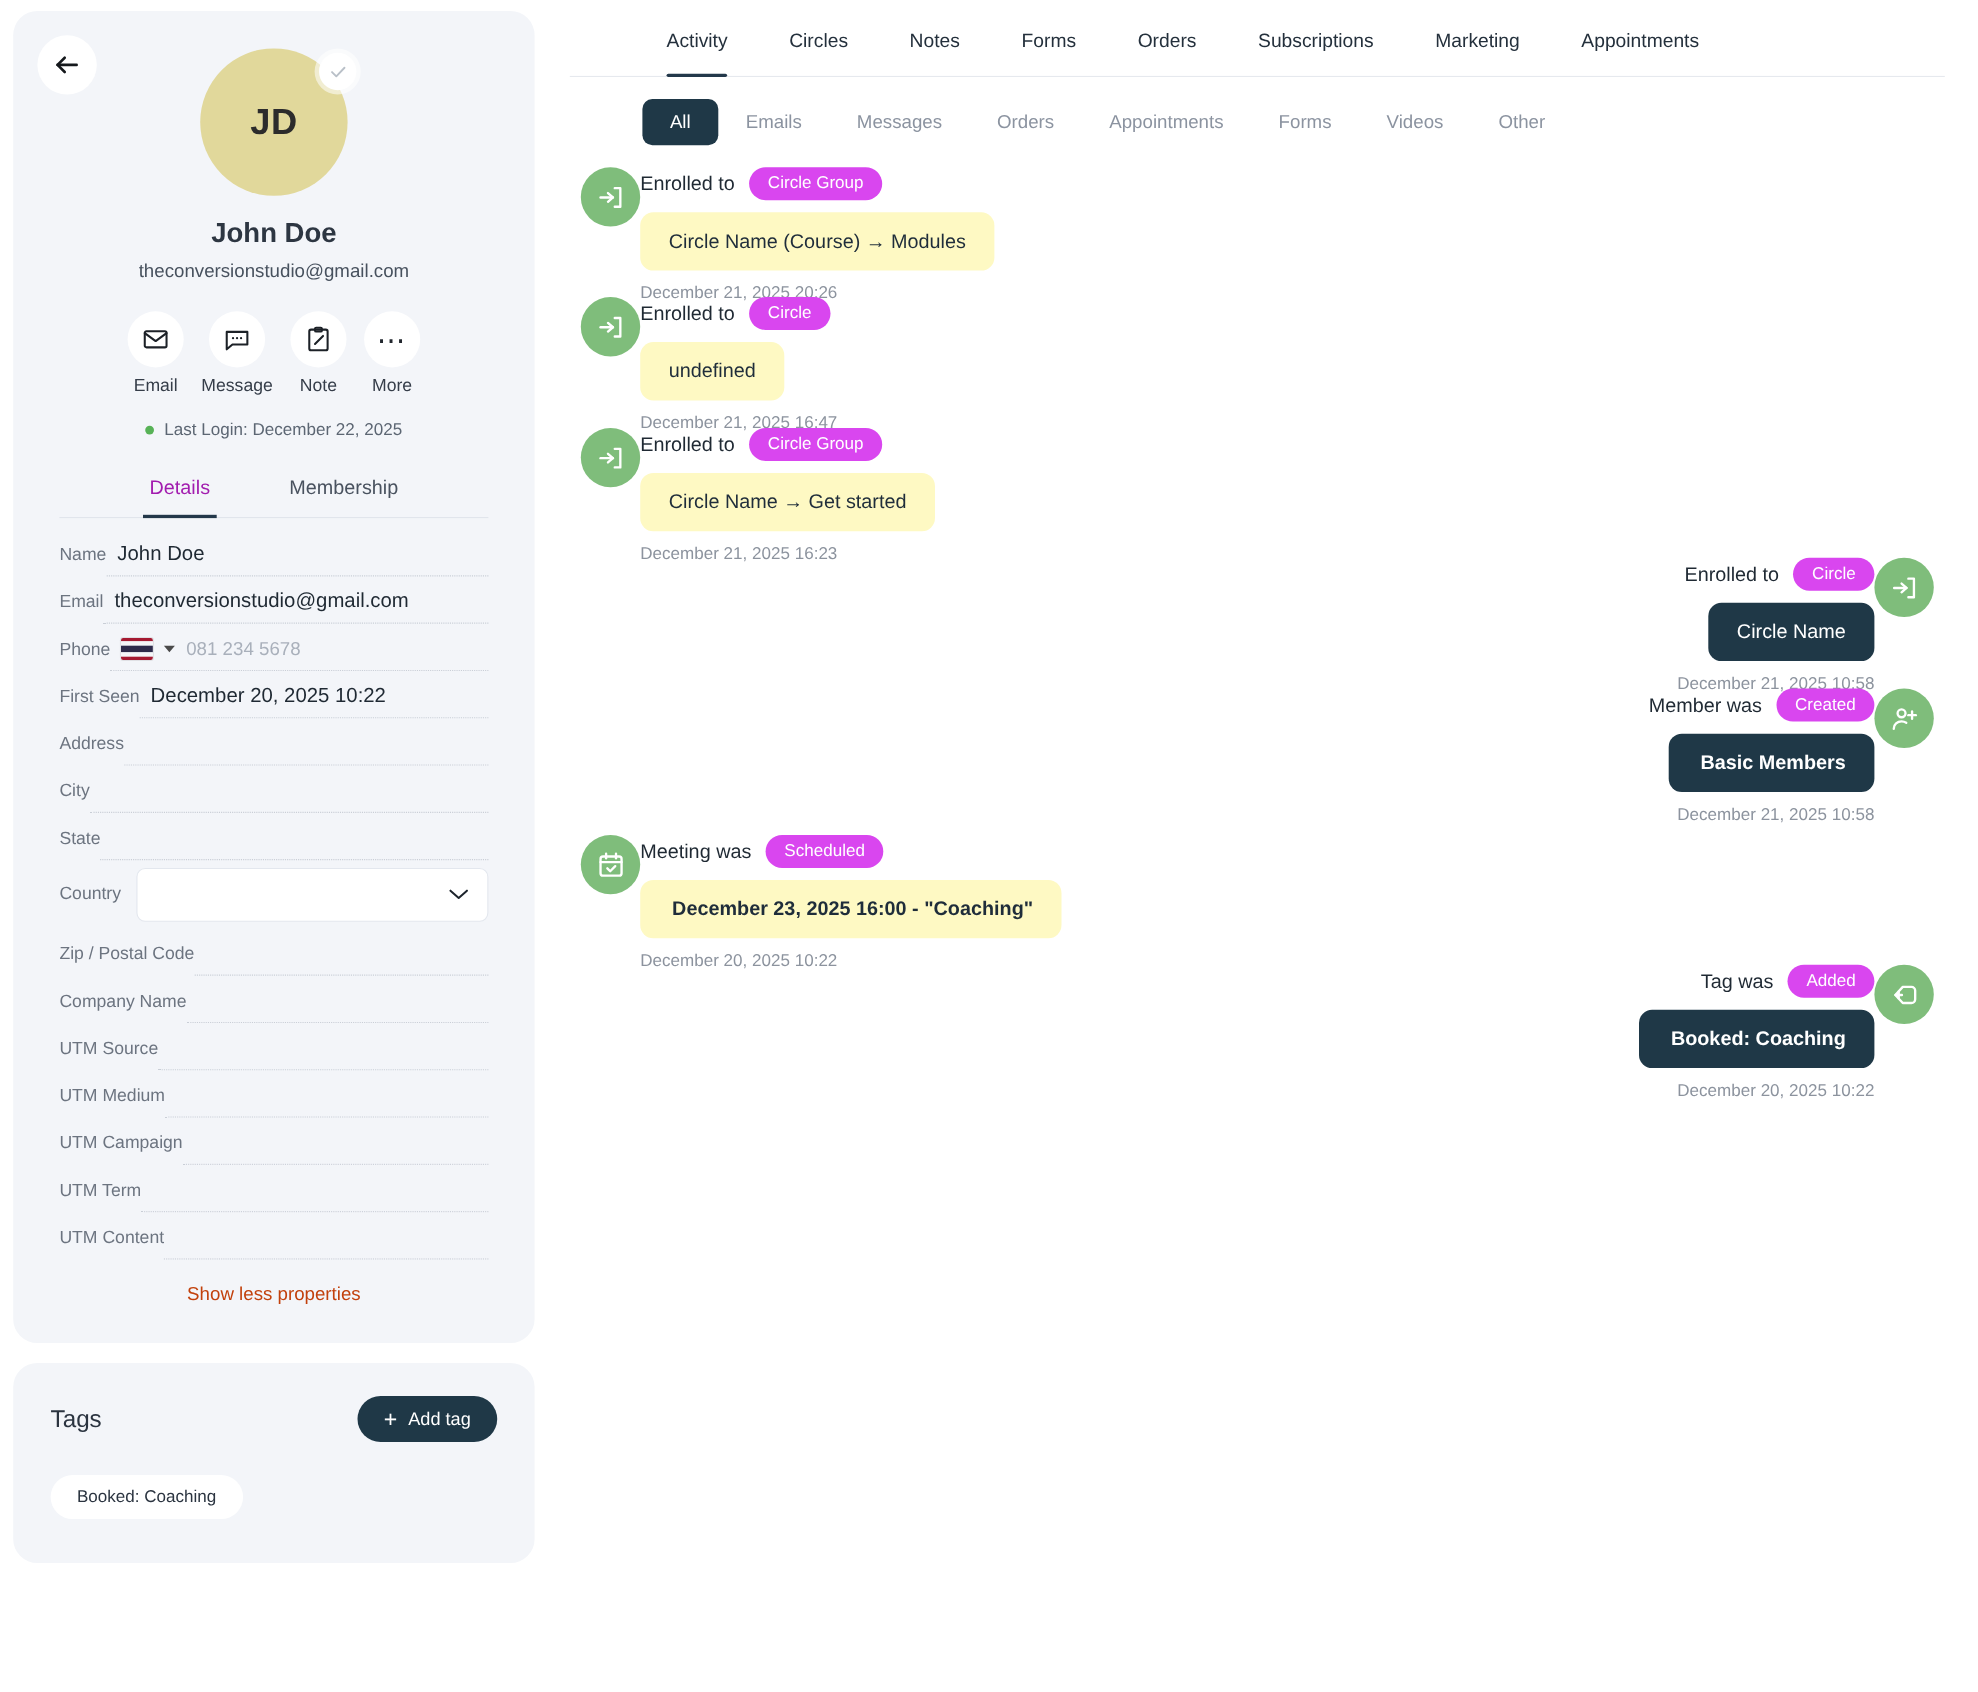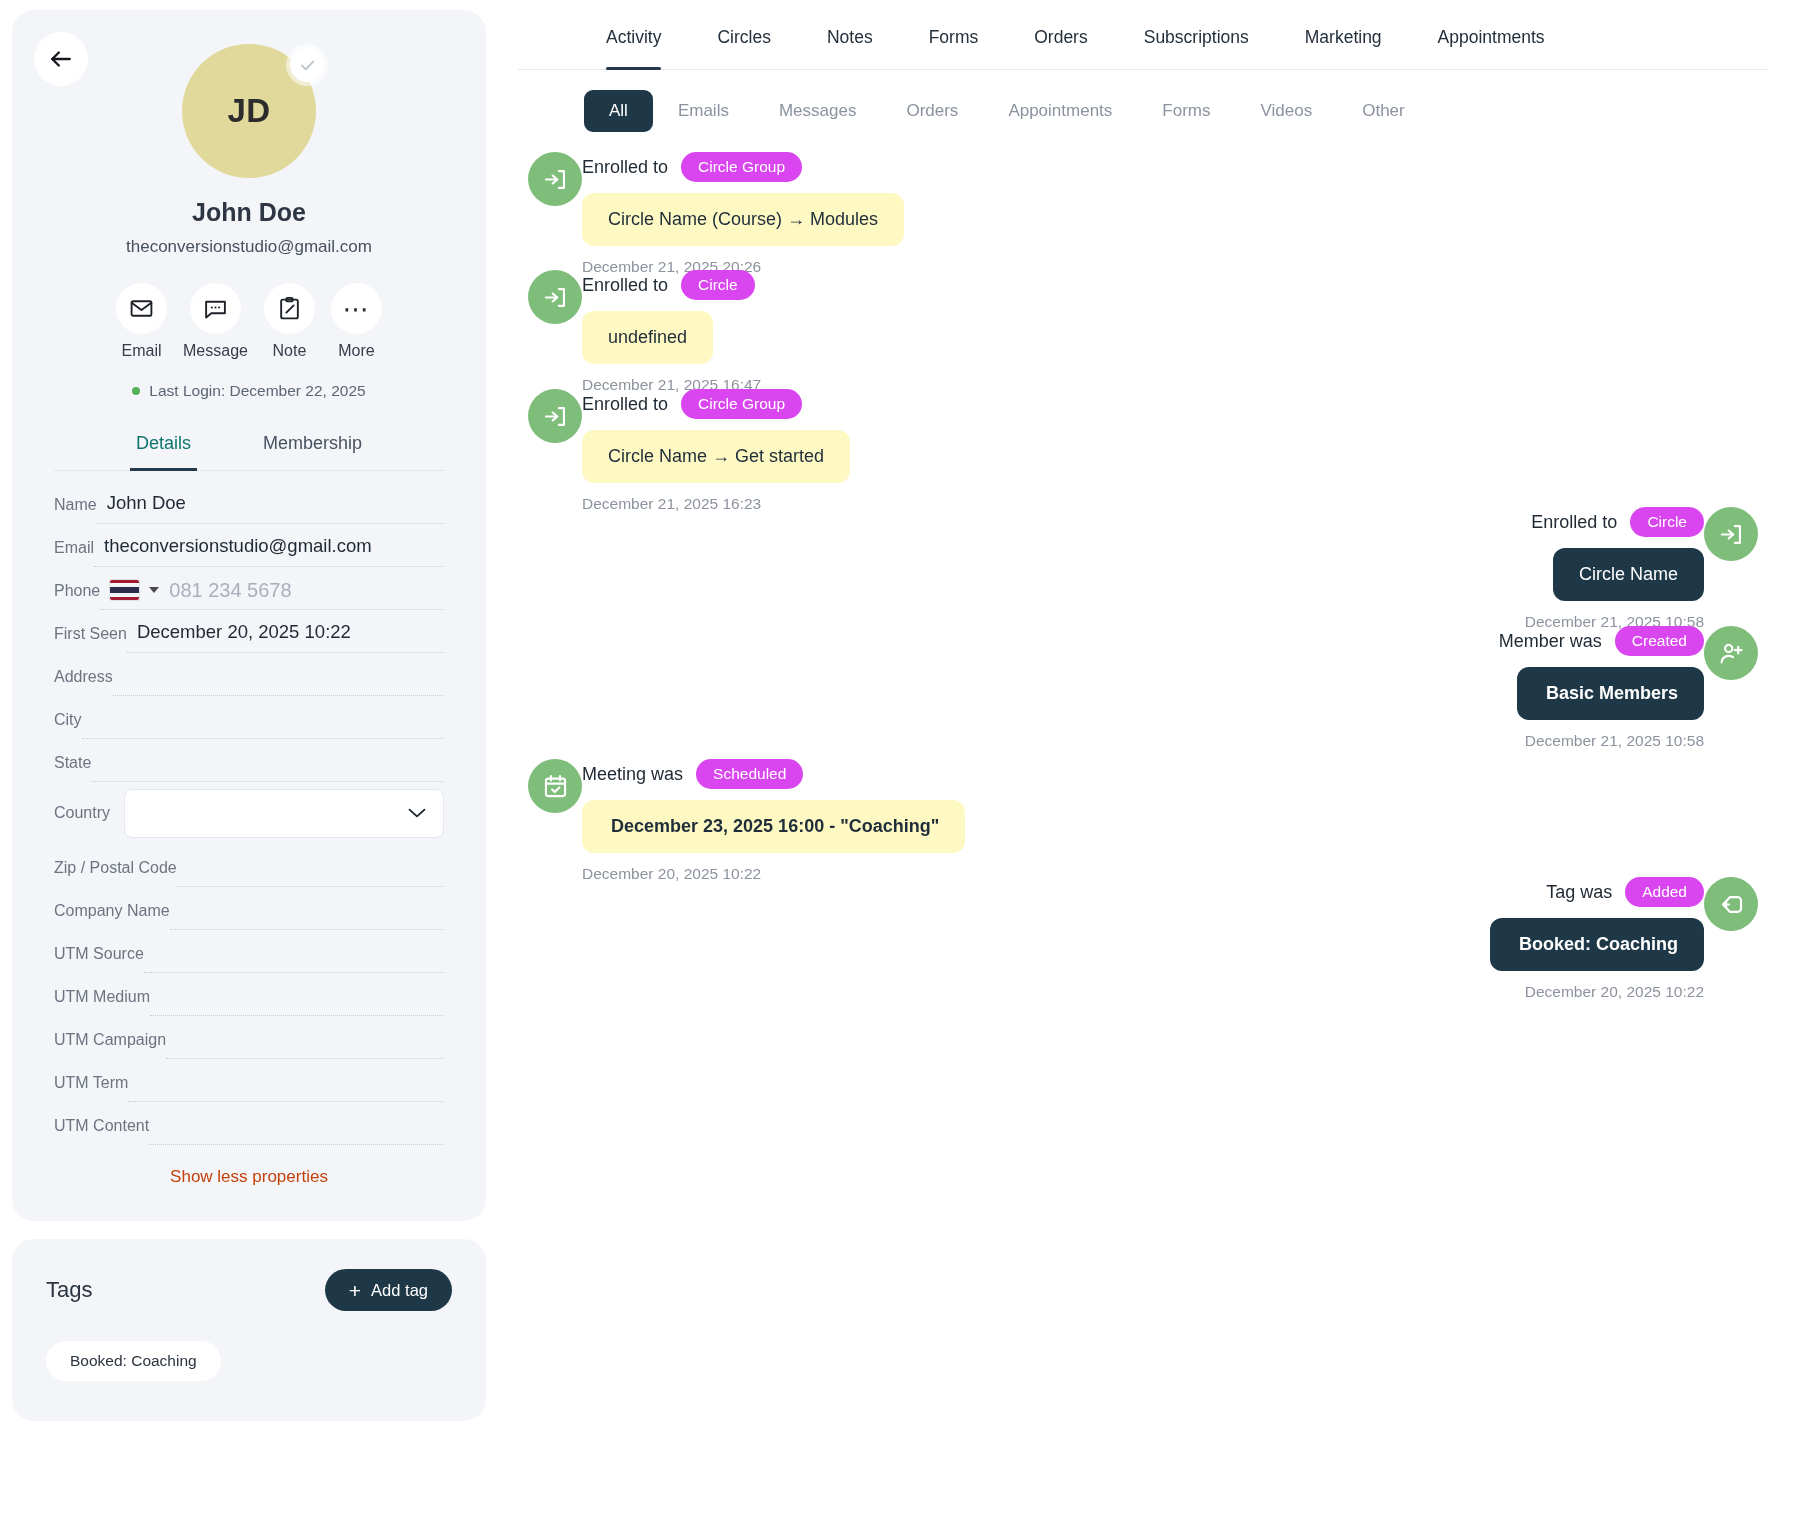--- a/index.html
+++ b/index.html
@@ -91,21 +91,21 @@
 
   .tabs-sub {
     display: flex; justify-content: center; gap: 60px;
     margin-top: 32px;
     border-bottom: 1px solid #e1e5ec;
   }
   .tabs-sub .tab {
     font-size: 18px; padding: 0 6px 14px 6px; color: #49525f; cursor: pointer;
     border-bottom: 3px solid transparent; position: relative; top: 1px;
   }
-  .tabs-sub .tab.active { color: #0f766e; border-bottom-color: #23384a; font-weight: normal; }
+  .tabs-sub .tab.active { color: #a21caf; border-bottom-color: #23384a; font-weight: normal; }
 
   .fields { margin-top: 10px; }
   .field-row {
     display: flex; align-items: flex-end;
     min-height: 43px;
     font-size: 16.5px;
   }
   .field-label { color: #6c7480; font-size: 16px; white-space: nowrap; padding-bottom: 10px; }
   .field-val {
     flex: 1; color: #1f2933; font-size: 17px;
@@ -122,21 +122,21 @@
     display: flex; flex-direction: column; flex: 0 0 auto;
     box-shadow: 0 0 0 1px rgba(0,0,0,.08);
   }
   .flag i { display: block; width: 100%; }
   .flag .s1 { height: 17%; background: #a51931; }
   .flag .s2 { height: 16%; background: #f4f5f8; }
   .flag .s3 { height: 34%; background: #2d2a4a; }
   .flag .s4 { height: 16%; background: #f4f5f8; }
   .flag .s5 { height: 17%; background: #a51931; }
   .caret-sm { width:0;height:0;border-left:5px solid transparent;border-right:5px solid transparent;border-top:6px solid #4a4a4a; }
-  .phone-placeholder { color: #a9b0bb; font-size: 20px; text-align: right; }
+  .phone-placeholder { color: #a9b0bb; font-size: 17px; text-align: right; }
 
   .country-row { align-items: center; min-height: 62px; }
   .country-select {
     flex: 1; margin-left: 14px;
     height: 49px; background: #ffffff;
     border: 1px solid #e3e7ee; border-radius: 8px;
     display: flex; align-items: center; justify-content: flex-end;
     padding-right: 16px; cursor: pointer;
   }
   .chev { width: 20px; height: 12px; }

